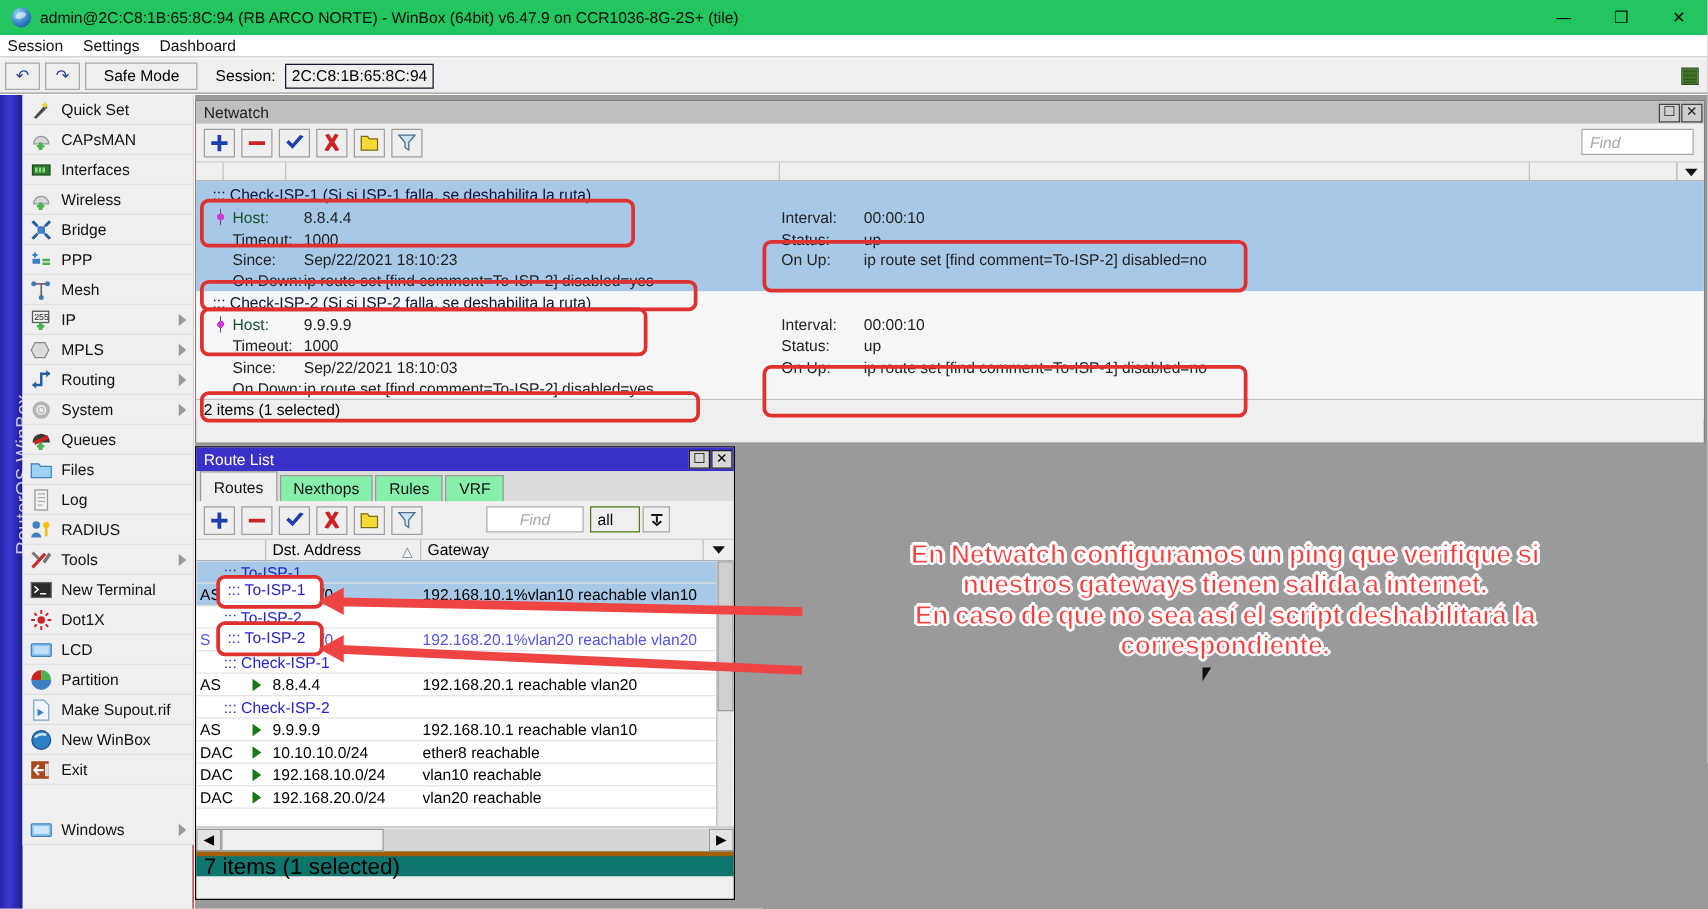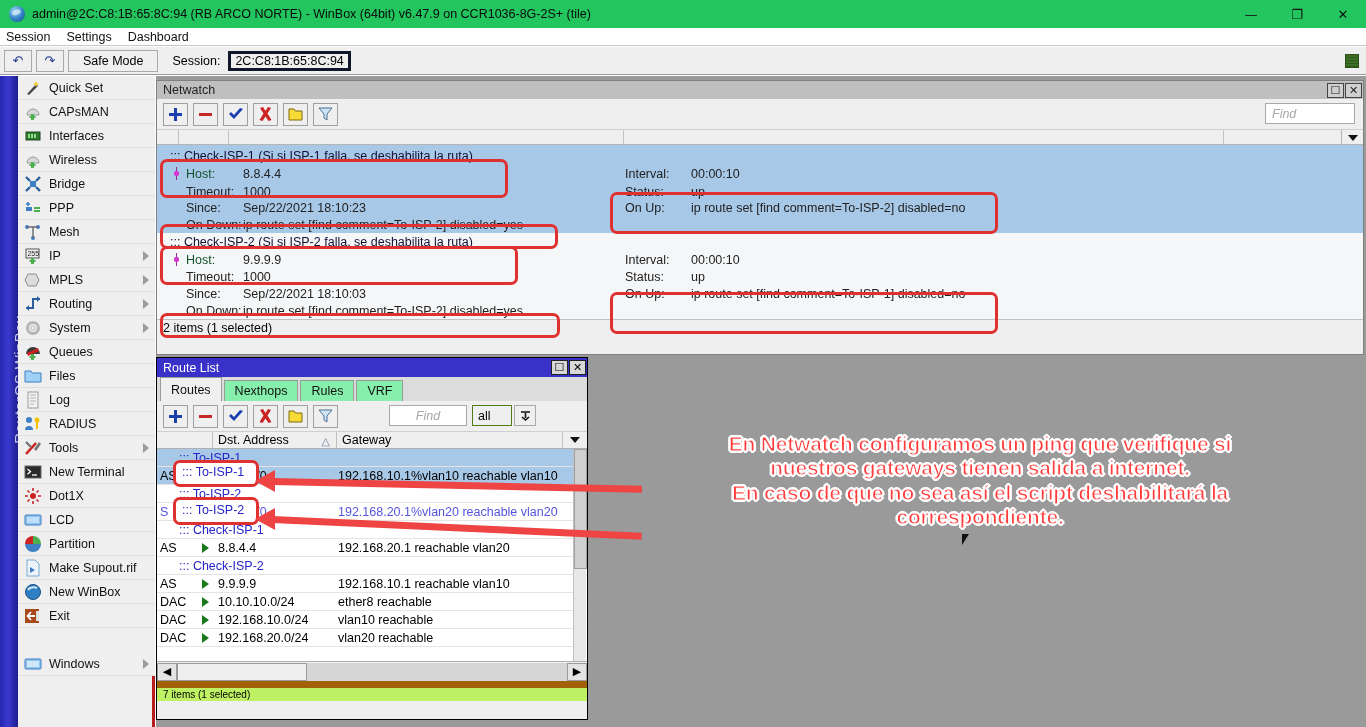--- a/index.html
+++ b/index.html
@@ -52,33 +52,33 @@
     border-bottom:1px solid #9a9a9a;
   }
   .tb-btn {
     height:22px; min-width:28px; background:#efefef; border:1px solid #a9a9a9;
     display:flex; align-items:center; justify-content:center;
     margin-right:4px; font-size:13px; color:#2a3f8f; padding:0 6px;
   }
   .tb-btn.wide { padding:0 14px; color:#000; font-size:12.5px; }
   #sess-label { margin-left:10px; margin-right:8px; font-size:12.5px; }
   #sess-value {
-    height:20px; background:#efefef; border:3px solid #0f172a;
+    height:20px; background:#efefef; border:1px solid #0f172a;
     display:flex; align-items:center; padding:0 4px; font-size:12.5px;
   }
   #green-ind {
     margin-left:auto; margin-right:7px; width:14px; height:14px;
     background:repeating-linear-gradient(#3f7026 0 2px, #2e5a1b 2px 3px);
     border:1px solid #2a4f18;
   }
 
   
   #sidebar {
     position:absolute; left:0; top:76px; width:155px; height:651px;
-    background:#efefef; border-right:3px solid #b91c1c;padding-left:28px;
+    background:#efefef; border-right:1px solid #b91c1c;padding-left:28px;
   }
   #vert-strip {
     position:absolute; left:0; top:0; width:18px; height:651px;
     background:linear-gradient(90deg,#2626b0 0%,#3a3ad0 45%,#1d1d8e 100%);
   }
   #vert-strip span {
     position:absolute; left:-56px; top:295px; width:150px;
     transform:rotate(-90deg);
     color:#c6c6e8; font-size:15px; letter-spacing:.4px; text-align:center;
     white-space:nowrap;
@@ -209,21 +209,21 @@
   .rrow.cmt .f-cm { padding-left:22px; }
   .rrow.disabled { color:#5555dd; }
   .tri { width:0;height:0;border-left:7px solid #1a7a1a; border-top:5px solid transparent; border-bottom:5px solid transparent; }
   .rowsep { border-bottom:1px solid #e4e4e4; }
   .rl-hscroll {
     height:20px; background:#efefef; border-top:1px solid #b0b0b0; display:flex; align-items:center;
   }
   .hs-arrow { width:20px;height:18px; border:1px solid #9a9a9a; background:#e4e4e4; display:flex; align-items:center; justify-content:center; font-size:11px; }
   .hs-track { flex:1; height:18px; background:#d6d6d6; position:relative; }
   .hs-thumb { position:absolute; left:0; top:0; width:130px; height:18px; background:#efefef; border:1px solid #9a9a9a; }
-  .rl-status { height:20px; background:#bef264; border-top:7px solid #a16207; display:flex; align-items:center; padding-left:6px; font-size:10px; }
+  .rl-status { height:20px; background:#0f766e; border-top:4px solid #a16207; display:flex; align-items:center; padding-left:6px; font-size:18px; }
   .rl-vscroll { position:absolute; right:1px; top:0; width:13px; height:100%; background:#e8e8e8; border-left:1px solid #c0c0c0; }
   .rl-vthumb { position:absolute; left:0; top:0; width:13px; height:120px; background:#cfcfcf; border:1px solid #a0a0a0; }
 
   
   .rbox {
     position:absolute; border:3px solid #e03131; border-radius:7px;
     pointer-events:none;
   }
   .rbox.filled { background:#fff; }
   .annot-text {

